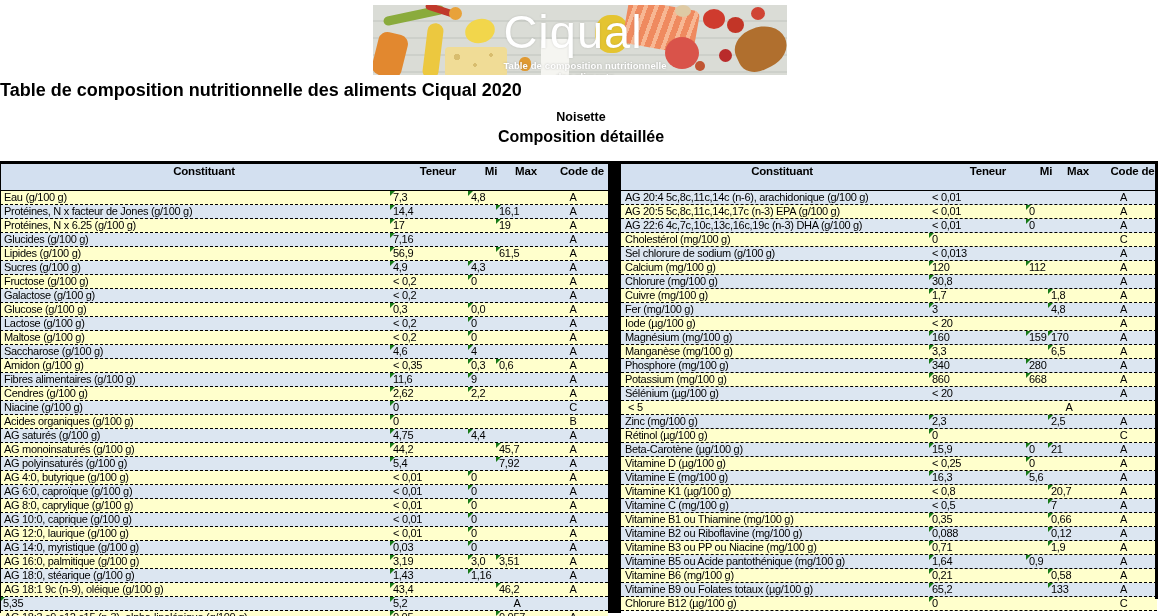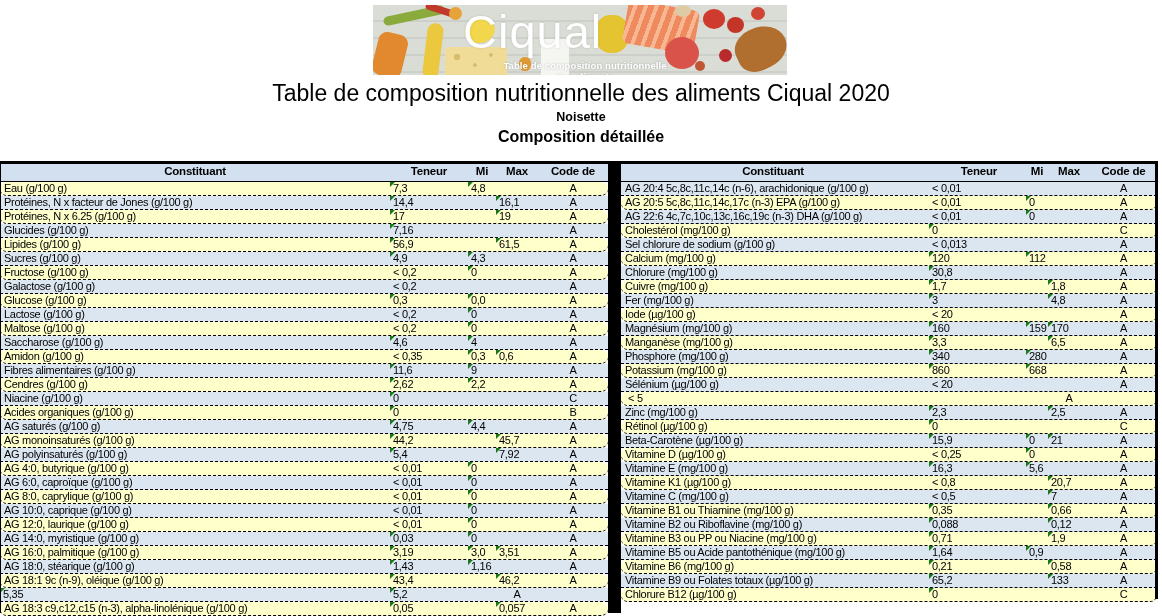--- a/index.html
+++ b/index.html
@@ -7,50 +7,50 @@
     width:1162px;height:616px;position:relative;overflow:hidden;
     background:#ffffff;font-family:"Liberation Sans",sans-serif;color:#000;
   }
   
   #banner{
     position:absolute;left:373px;top:5px;width:414px;height:70px;overflow:hidden;
     background:repeating-linear-gradient(180deg,#dadcd6 0 15px,#cdd0ca 15px 17px);
   }
   .fs{position:absolute;}
   #banner .brand{
-    position:absolute;left:90px;top:2px;width:220px;text-align:left;
+    position:absolute;left:90px;top:2px;width:220px;text-align:center;
     font-size:47px;line-height:50px;color:#fff;letter-spacing:1px;font-weight:400;
     text-shadow:0 0 2px rgba(90,90,90,.25);
   }
   #banner .tagline{
     position:absolute;left:122px;top:55px;width:180px;text-align:center;
     font-size:9.5px;font-weight:bold;color:#fff;letter-spacing:.1px;
     text-shadow:0 0 2px rgba(90,90,90,.4);
   }
   
-  #title{position:absolute;top:80px;left:0;width:100%;text-align:center;
-    font-size:23px;font-weight:normal;}
+  #title{position:absolute;top:80px;left:0;width:100%;text-align:left;
+    font-size:18px;font-weight:bold;}
   #food{position:absolute;top:110px;left:0;width:100%;text-align:center;
     font-size:12.5px;font-weight:bold;}
   #section{position:absolute;top:128px;left:0;width:100%;text-align:center;
     font-size:16px;font-weight:bold;}
   
   #topborder{position:absolute;left:0;top:161px;width:1158px;height:3px;background:#000;}
   #leftline {position:absolute;left:0;top:161px;width:1px;height:452px;background:#000;z-index:5;}
   #midbar   {position:absolute;left:608px;top:161px;width:13px;height:452px;background:#000;z-index:5;}
   #rightbar {position:absolute;left:1155px;top:161px;width:3px;height:438px;background:#000;z-index:5;}
   .ntable{position:absolute;top:164px;font-size:11px;letter-spacing:-0.3px;}
   #tleft{left:0;width:608px;}
   #tright{left:621px;width:536px;}
   .trow{display:grid;height:14px;line-height:13px;border-bottom:1px dashed #000;box-sizing:border-box;}
   #tleft  .trow{grid-template-columns:390px 78px 28px 42px 70px;}
   #tright .trow{grid-template-columns:304px 101px 22px 42px 67px;}
-  .trow.head{height:18px;line-height:14px;border-bottom:1px solid #000;
-    background:var(--header-bg,#d3e0f0);font-weight:bold;font-size:11.5px;letter-spacing:-0.2px;}
-  .trow.y{background:var(--row-yellow,#ffffcc);border-radius:7px;}
+  .trow.head{height:27px;line-height:14px;border-bottom:1px solid #000;
+    background:var(--header-bg,#d3e0f0);font-weight:bold;font-size:11.5px;letter-spacing:-0.2px;padding-left:9px;}
+  .trow.y{background:var(--row-yellow,#ffffcc);}
   .trow.b{background:var(--row-blue,#dce6f1);}
   .c{position:relative;overflow:hidden;white-space:nowrap;}
   .c.const{padding-left:4px;}
   .c.ten{padding-left:3px;}
   #tright .c.ten{padding-left:7px;}
   .c.mi,.c.max{padding-left:3px;}
   .c.code{text-align:center;}
   .trow.head .c{text-align:center;padding:0;}
   .mk{position:absolute;left:0;top:0;width:0;height:0;
     border-top:5px solid var(--marker-green,#177a17);border-right:5px solid transparent;}

